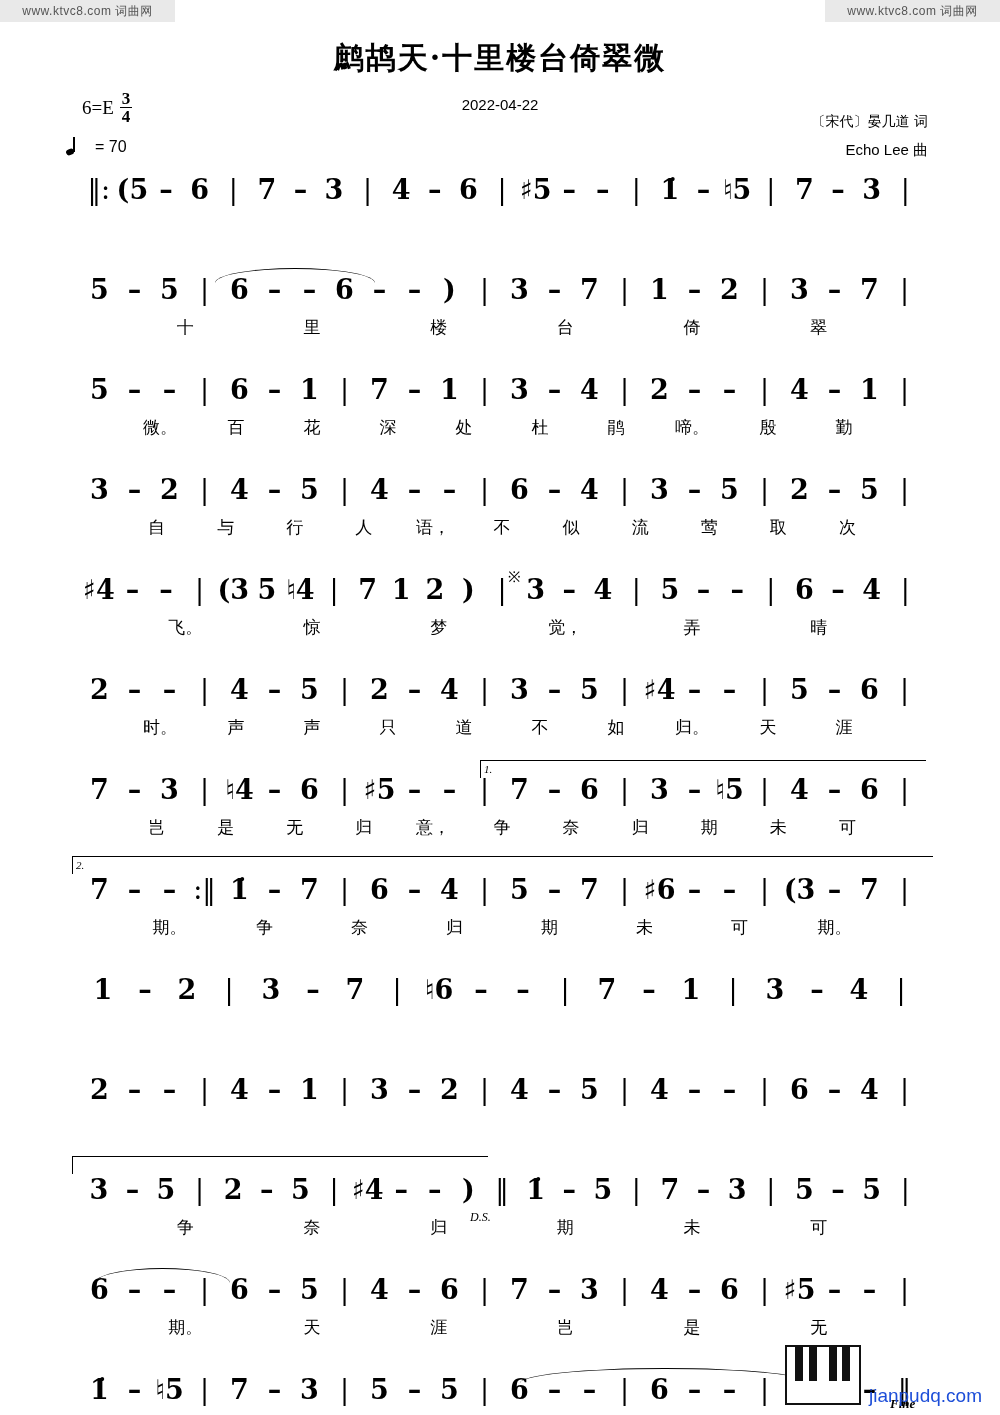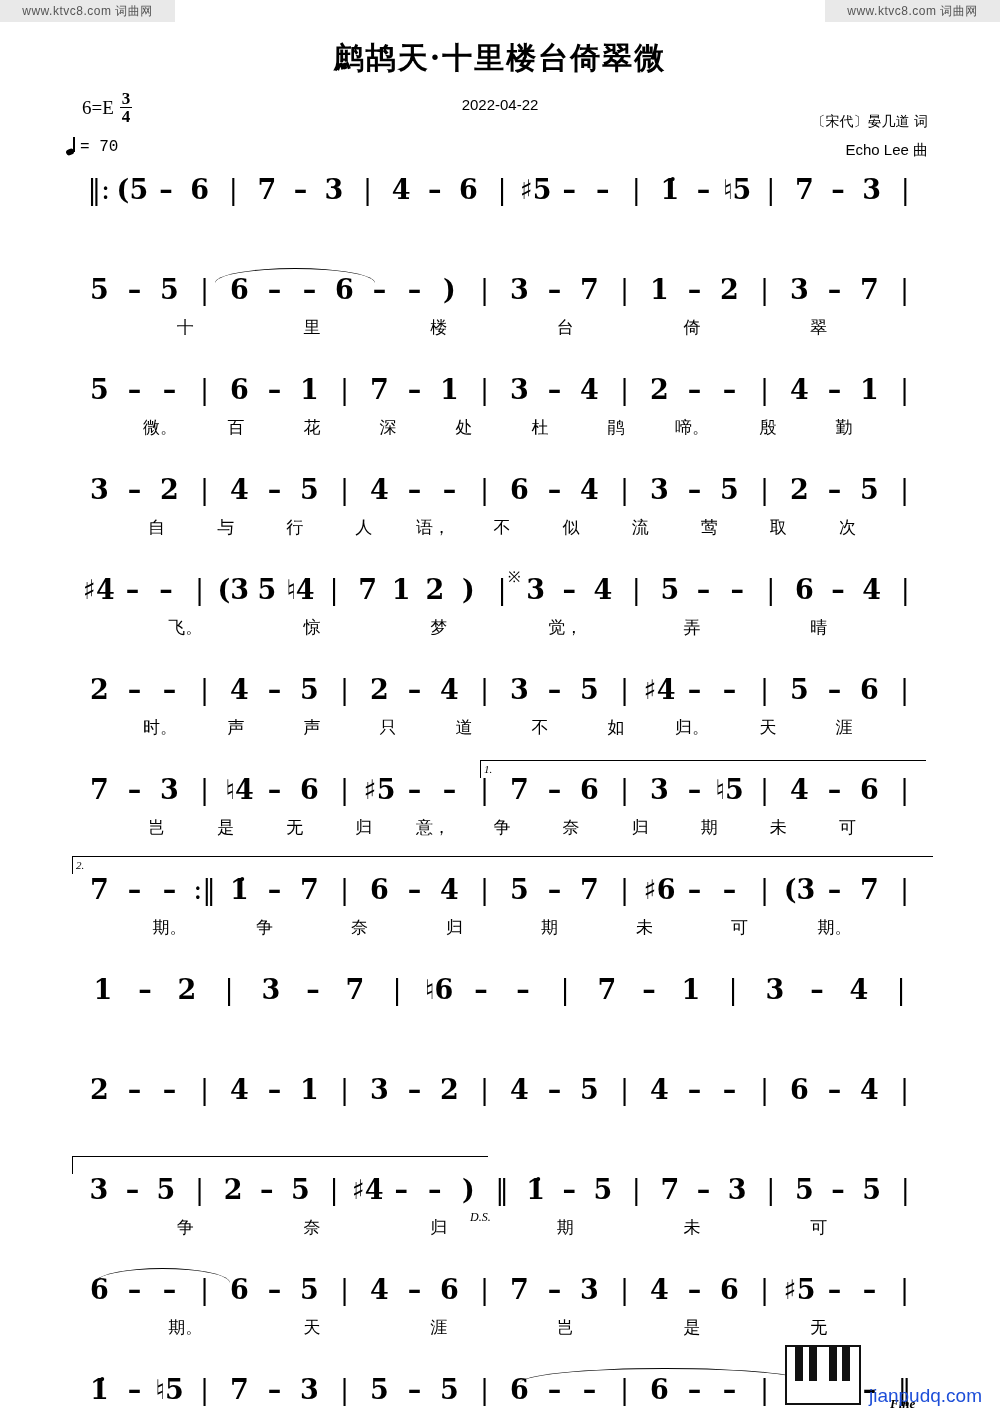--- a/index.html
+++ b/index.html
@@ -19,21 +19,21 @@
   .title{position:absolute;top:38px;left:0;width:1000px;text-align:center;
          font-size:30px;font-weight:bold;letter-spacing:2px;
          font-family:"DejaVu Serif", serif;}
   .keysig{position:absolute;left:82px;top:90px;font-size:19px;
           font-family:"Liberation Serif",serif;display:flex;align-items:center;gap:4px;}
   .frac{display:inline-flex;flex-direction:column;align-items:center;
         line-height:1;font-size:17px;font-weight:bold;margin-left:2px;}
   .frac .num{border-bottom:1.6px solid #000;padding:0 2px;}
   .frac .den{padding:0 2px;}
   .tempo{position:absolute;left:66px;top:138px;font-size:16px;
-         display:flex;align-items:center;gap:3px;font-family:Liberation Mono, monospace;}
+         display:flex;align-items:center;gap:18px;font-family:Liberation Sans, sans-serif;}
   .note-q{display:inline-block;position:relative;width:11px;height:16px;}
   .note-q .head{position:absolute;left:0;bottom:0;width:8px;height:6px;background:#000;
                 border-radius:50%/60%;transform:rotate(-20deg);}
   .note-q .stem{position:absolute;left:7px;bottom:3px;width:1.6px;height:15px;background:#000;}
   .date{position:absolute;top:96px;left:0;width:1000px;text-align:center;
         font-size:15px;font-family:"Liberation Sans",sans-serif;}
   .credit1{position:absolute;right:72px;top:113px;font-size:14px;font-family:"DejaVu Serif",serif;}
   .credit2{position:absolute;right:72px;top:141px;font-size:15px;font-family:"Liberation Sans",sans-serif;}
 
   

